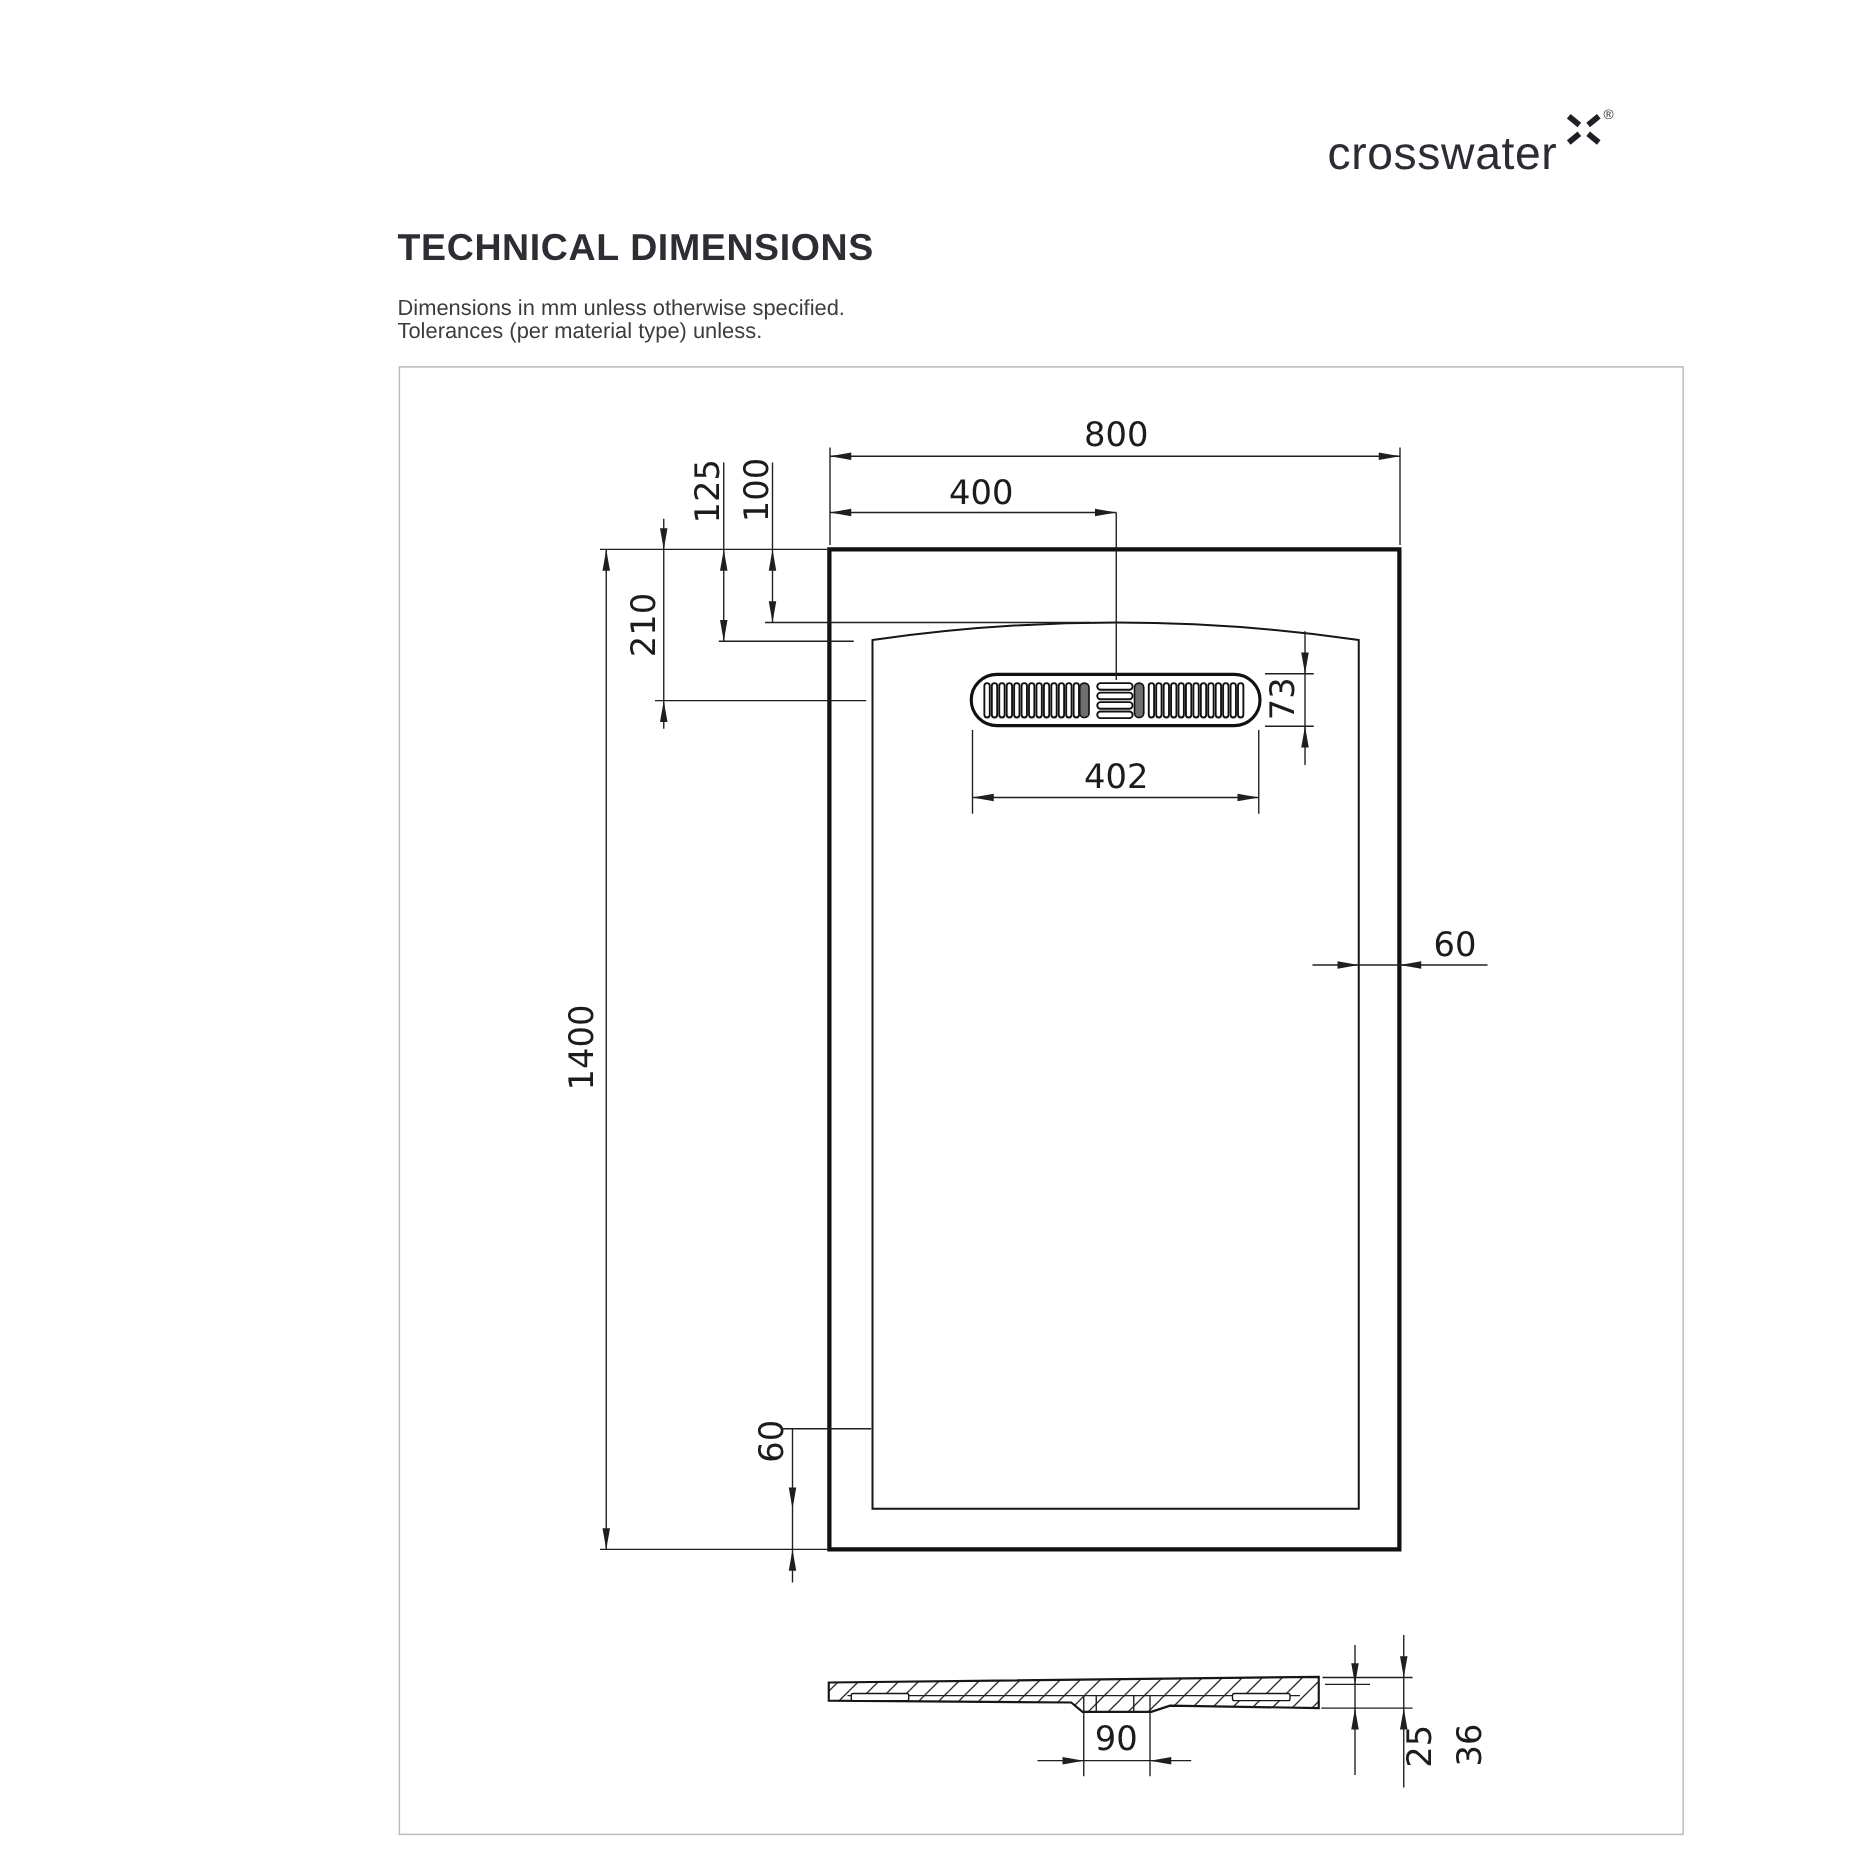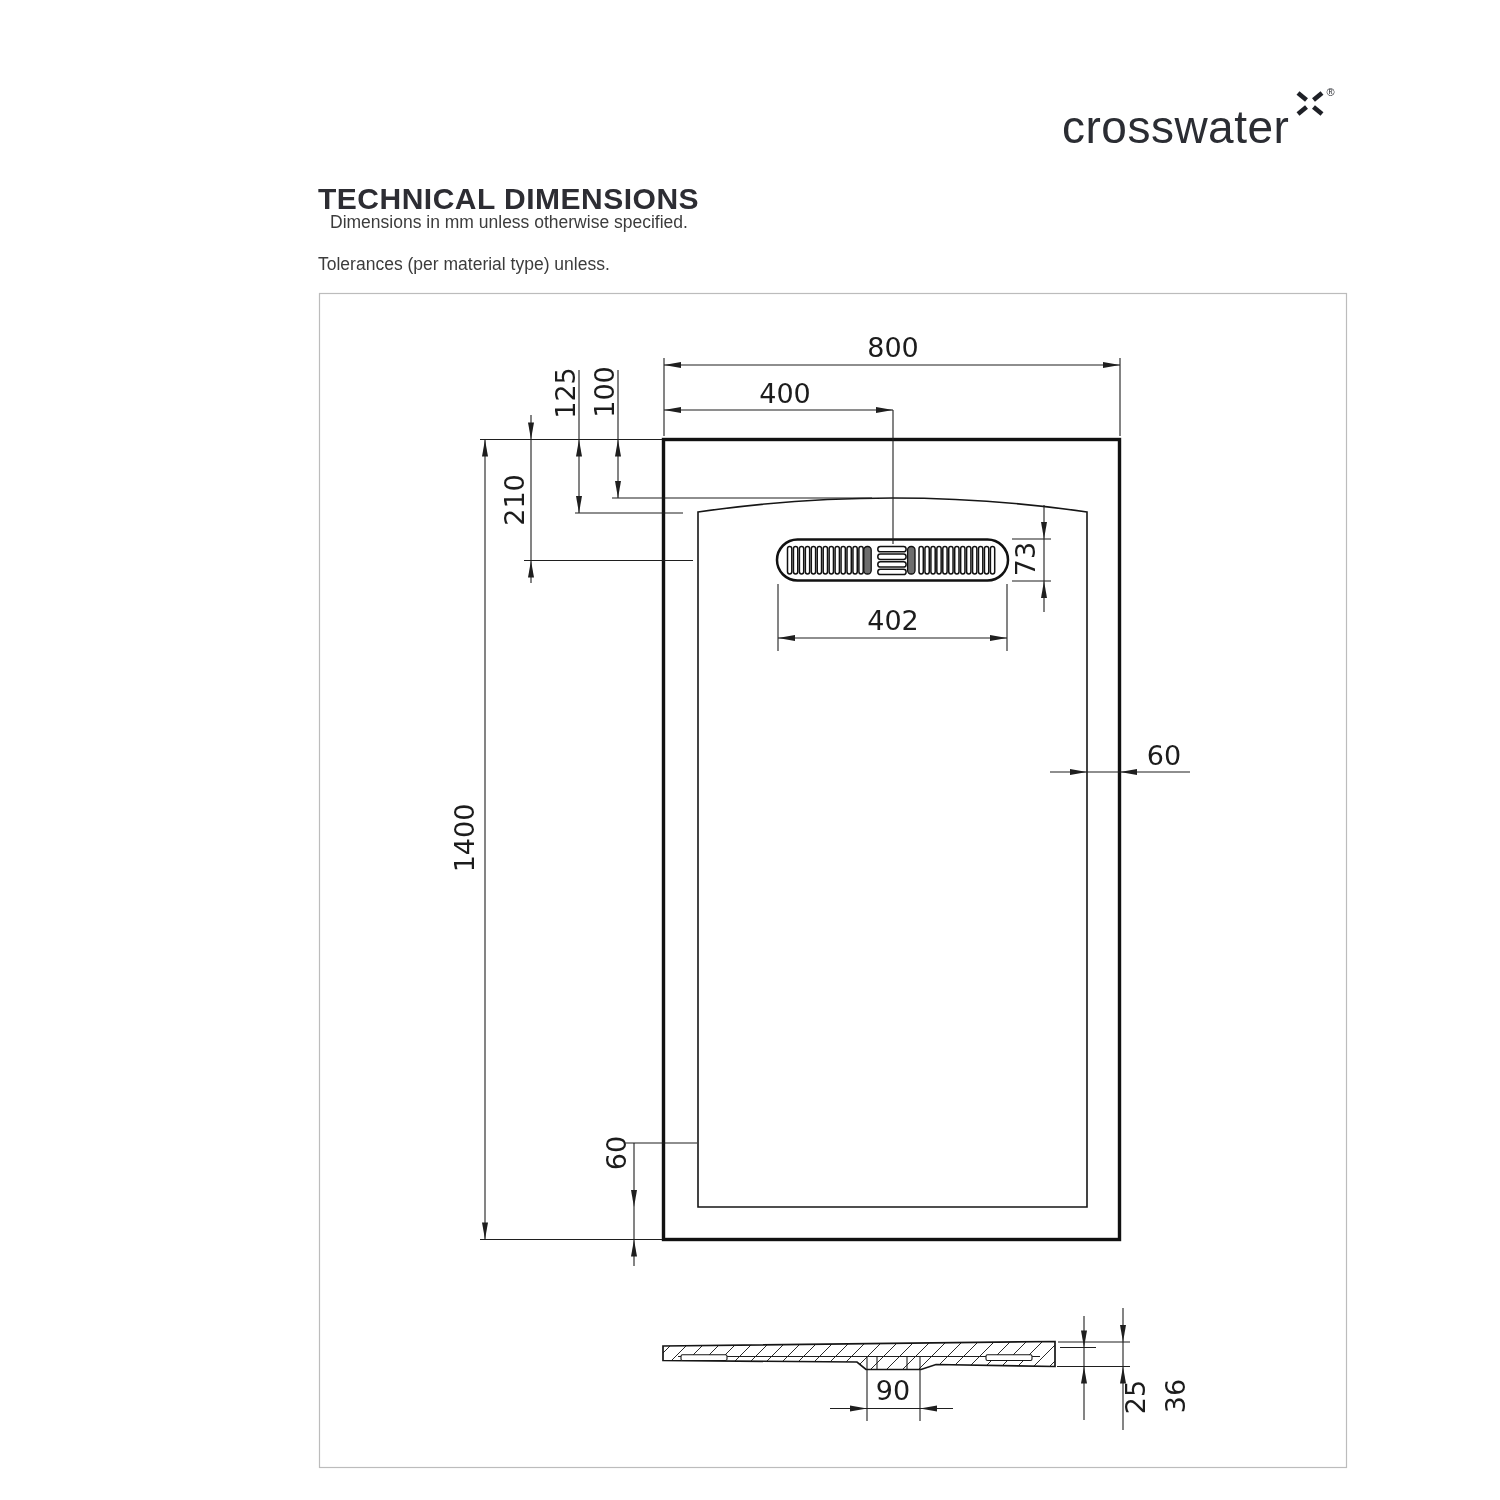--- a/index.html
+++ b/index.html
@@ -1,23 +1,23 @@
 <!DOCTYPE html>
 <html><head>
 <meta charset="utf-8">
 <style>
   html,body{margin:0;padding:0;background:#ffffff;}
   body{width:1500px;height:1500px;position:relative;font-family:"Liberation Sans","DejaVu Sans",sans-serif;overflow:hidden;}
   .logo{position:absolute;left:1062px;top:104px;display:flex;align-items:flex-start;color:#2b2d33;}
-  .logo-text{font-size:46px;line-height:1;letter-spacing:0.5px;font-weight:500;color:#2b2d33;}
+  .logo-text{font-size:37px;line-height:1;letter-spacing:0.5px;font-weight:500;color:#2b2d33;}
   .logo-mark{margin-left:6px;margin-top:-14px;display:flex;align-items:flex-start;}
   .logo-reg{font-size:11px;color:#2b2d33;margin-left:1px;margin-top:-4px;}
   .title{position:absolute;left:318px;top:182px;font-size:30px;font-weight:700;letter-spacing:0.5px;color:#2d2d33;}
   .note{position:absolute;left:318px;font-size:17.5px;color:#3c3c3c;}
-  .note1{top:212px;margin-left:12px;}
+  .note1{top:236px;}
   .note2{top:254px;}
   svg text{font-family:"DejaVu Sans","Liberation Sans",sans-serif;font-size:27px;fill:#1c1c1c;}
   .thin{stroke:#1f1f1f;stroke-width:1.1;fill:none;}
   .med{stroke:#161616;stroke-width:1.6;fill:none;}
   .thick{stroke:#111111;stroke-width:3.4;fill:#ffffff;}
   .arrow{fill:#1f1f1f;stroke:none;}
   .slot{fill:#ffffff;stroke:#111111;stroke-width:1.5;}
 </style>
 </head>
 <body>

